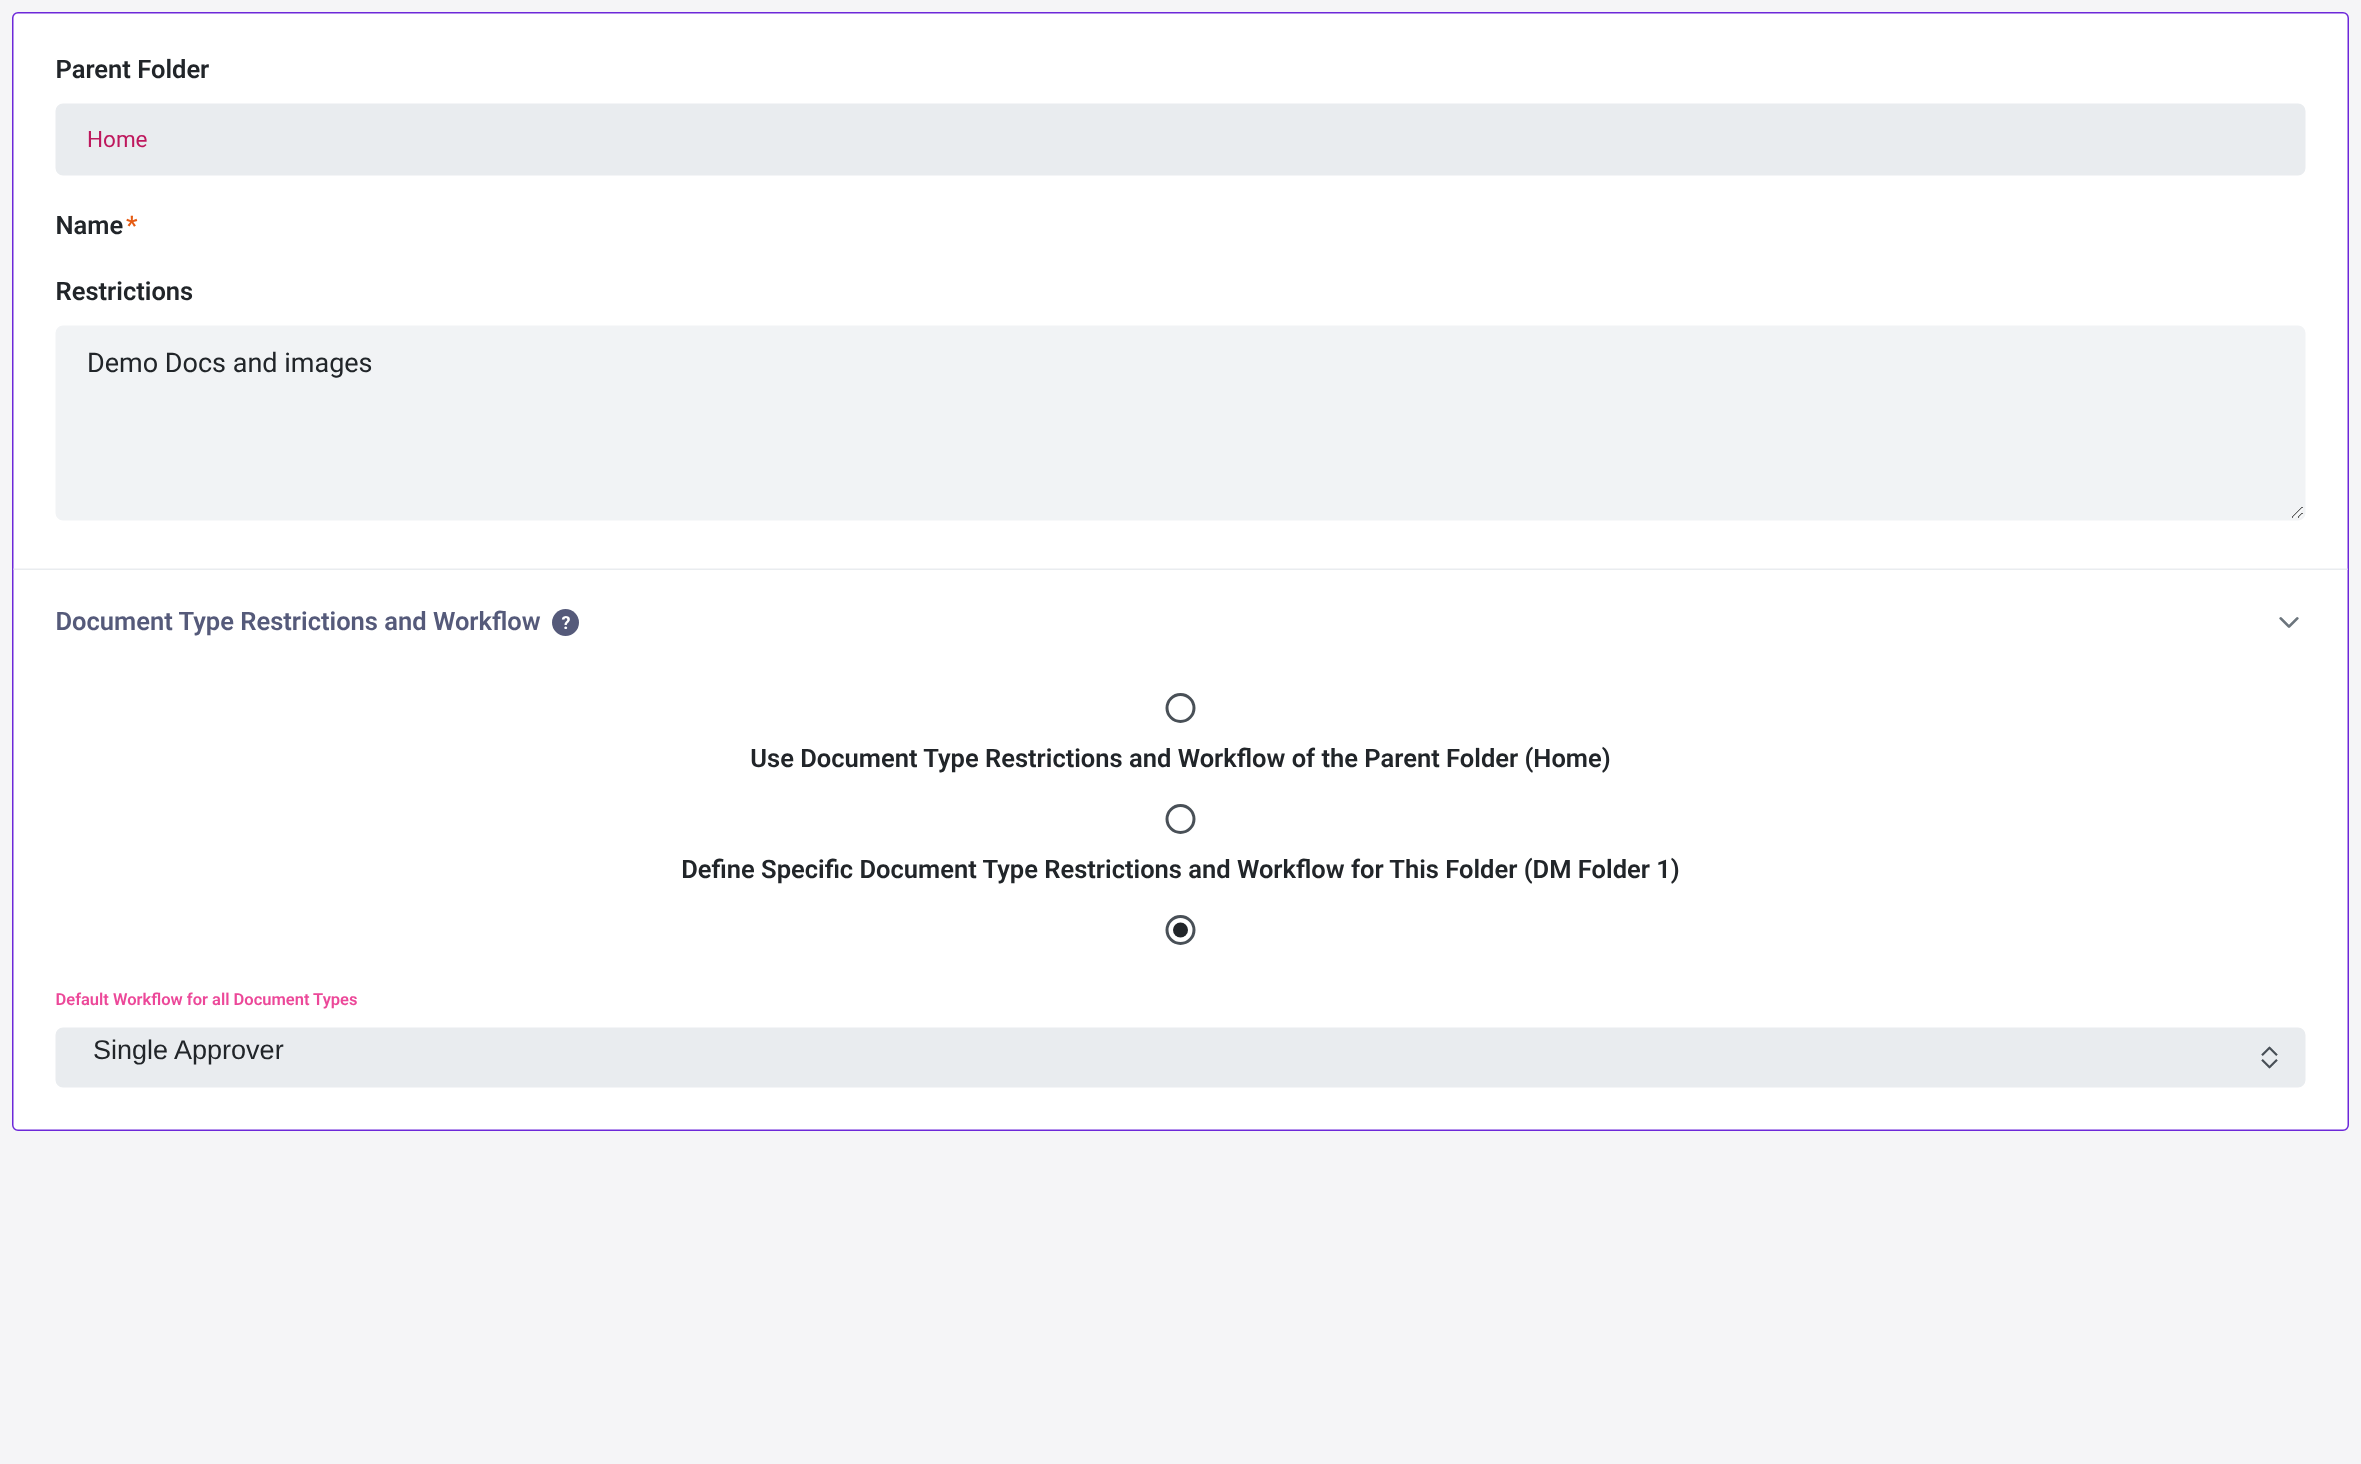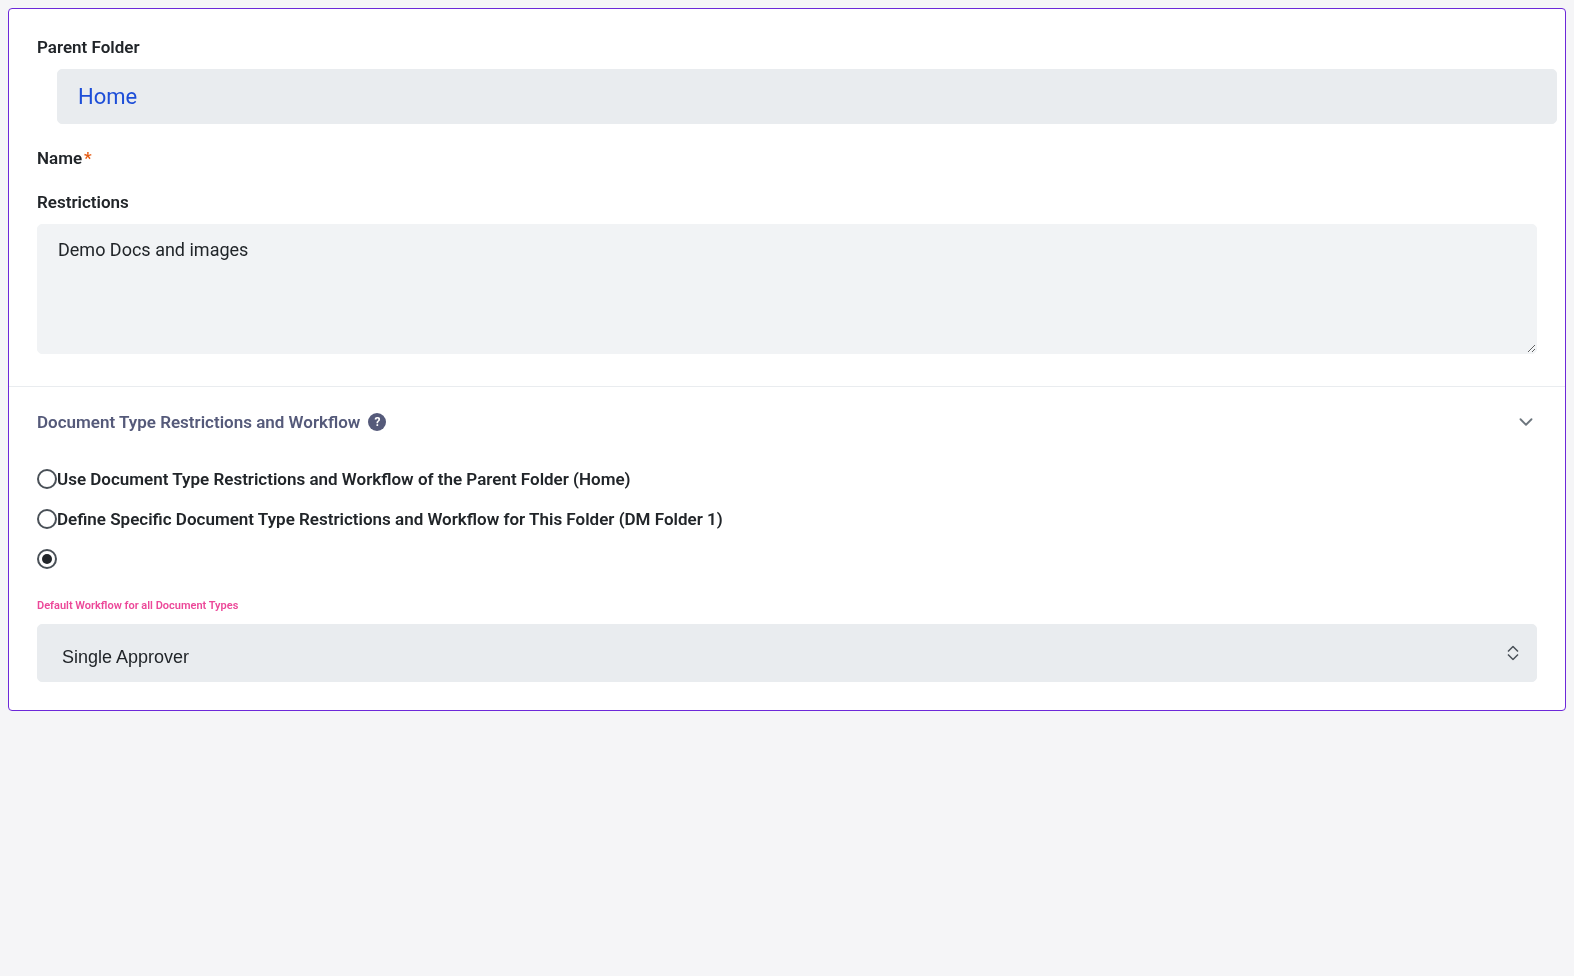--- a/index.html
+++ b/index.html
@@ -42,23 +42,22 @@
     .required-asterisk {
       color: #e55b13;
       margin-left: 2px;
     }
     .readonly-input {
       width: 100%;
       background: #e9ecef;
       border: 1px solid #e9ecef;
       border-radius: 5px;
       padding: 14px 20px;
-      font-size: 22px;
-      color: #1d4ed8;
-      margin-left: 20px;
+      font-size: 15px;
+      color: #be185d;
     }
     .text-input {
       width: 100%;
       background: #f1fcf4;
       border: 1px solid #6dcb88;
       border-radius: 5px;
       padding: 12px 18px;
       font-size: 18px;
       color: #212529;
       outline: none;
@@ -108,21 +107,23 @@
     .chevron {
       color: #6c757d;
       display: inline-flex;
     }
     .radio-group {
       margin-top: 36px;
     }
     .radio-row {
       display: flex;
       align-items: center;
+      gap: 14px;
       margin-bottom: 20px;
+      flex-direction: column;
     }
     .radio-input {
       appearance: none;
       -webkit-appearance: none;
       width: 20px;
       height: 20px;
       border: 2px solid #495057;
       border-radius: 50%;
       position: relative;
       cursor: pointer;
@@ -155,21 +156,21 @@
     }
     .select-wrap {
       position: relative;
       width: 100%;
     }
     .select-input {
       width: 100%;
       background: #e9ecef;
       border: 1px solid #e9ecef;
       border-radius: 5px;
-      padding: 22px 44px 14px 24px;
+      padding: 4px 44px 14px 24px;
       font-size: 18px;
       color: #212529;
       appearance: none;
       -webkit-appearance: none;
       cursor: pointer;
       outline: none;
     }
     .select-caret {
       position: absolute;
       right: 18px;

